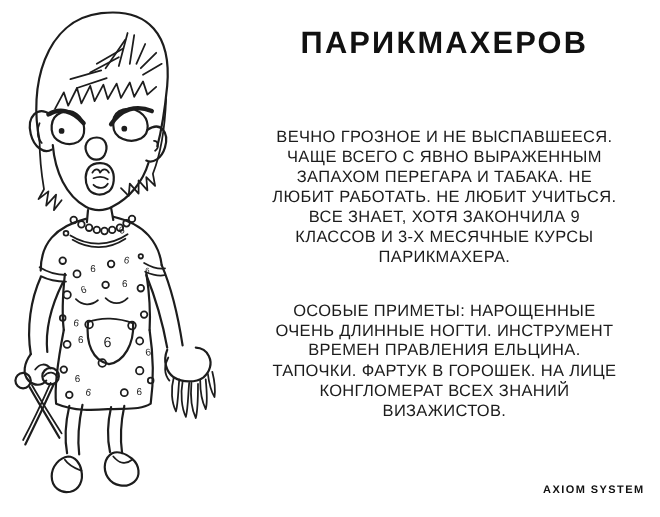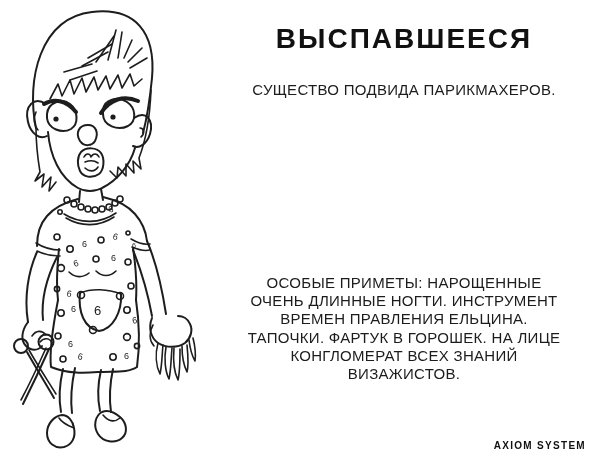--- a/index.html
+++ b/index.html
@@ -208,24 +208,30 @@
       <path class="ln" d="M 113,369 C 110,383 109,398 111,412"></path>
     </g>
     <g>
       <path class="ln" d="M 62,415 C 54,416 47,424 47,433 C 47,443 55,449 64,447 C 72,445 76,437 74,428 C 73,421 68,415 62,415 Z"></path>
       <path class="ln thin" d="M 59,418 C 63,424 69,426 74,428"></path>
       <path class="ln" d="M 102,412 C 95,416 93,426 98,434 C 103,442 115,444 122,438 C 128,433 127,423 120,417 C 114,412 107,410 102,412 Z"></path>
       <path class="ln thin" d="M 103,415 C 108,421 114,423 120,418"></path>
     </g>
   </svg>
 
-  <h1 id="title" class="textcol">ВЫСПАВШЕЕСЯ</h1>
-
-  <p id="intro" class="textcol body-par">СУЩЕСТВО ПОДВИДА ПАРИКМАХЕРОВ.</p>
-
+  <h1 id="title" class="textcol">ПАРИКМАХЕРОВ</h1>
+
+
+  <p id="para2" class="textcol body-par">ВЕЧНО ГРОЗНОЕ И НЕ ВЫСПАВШЕЕСЯ.
+ЧАЩЕ ВСЕГО С ЯВНО ВЫРАЖЕННЫМ
+ЗАПАХОМ ПЕРЕГАРА И ТАБАКА. НЕ
+ЛЮБИТ РАБОТАТЬ. НЕ ЛЮБИТ УЧИТЬСЯ.
+ВСЕ ЗНАЕТ, ХОТЯ ЗАКОНЧИЛА 9
+КЛАССОВ И 3-Х МЕСЯЧНЫЕ КУРСЫ
+ПАРИКМАХЕРА.</p>
 
   <p id="para3" class="textcol body-par">ОСОБЫЕ ПРИМЕТЫ: НАРОЩЕННЫЕ
 ОЧЕНЬ ДЛИННЫЕ НОГТИ. ИНСТРУМЕНТ
 ВРЕМЕН ПРАВЛЕНИЯ ЕЛЬЦИНА.
 ТАПОЧКИ. ФАРТУК В ГОРОШЕК. НА ЛИЦЕ
 КОНГЛОМЕРАТ ВСЕХ ЗНАНИЙ
 ВИЗАЖИСТОВ.</p>
 
   <div id="watermark">AXIOM SYSTEM</div>
 </div>

